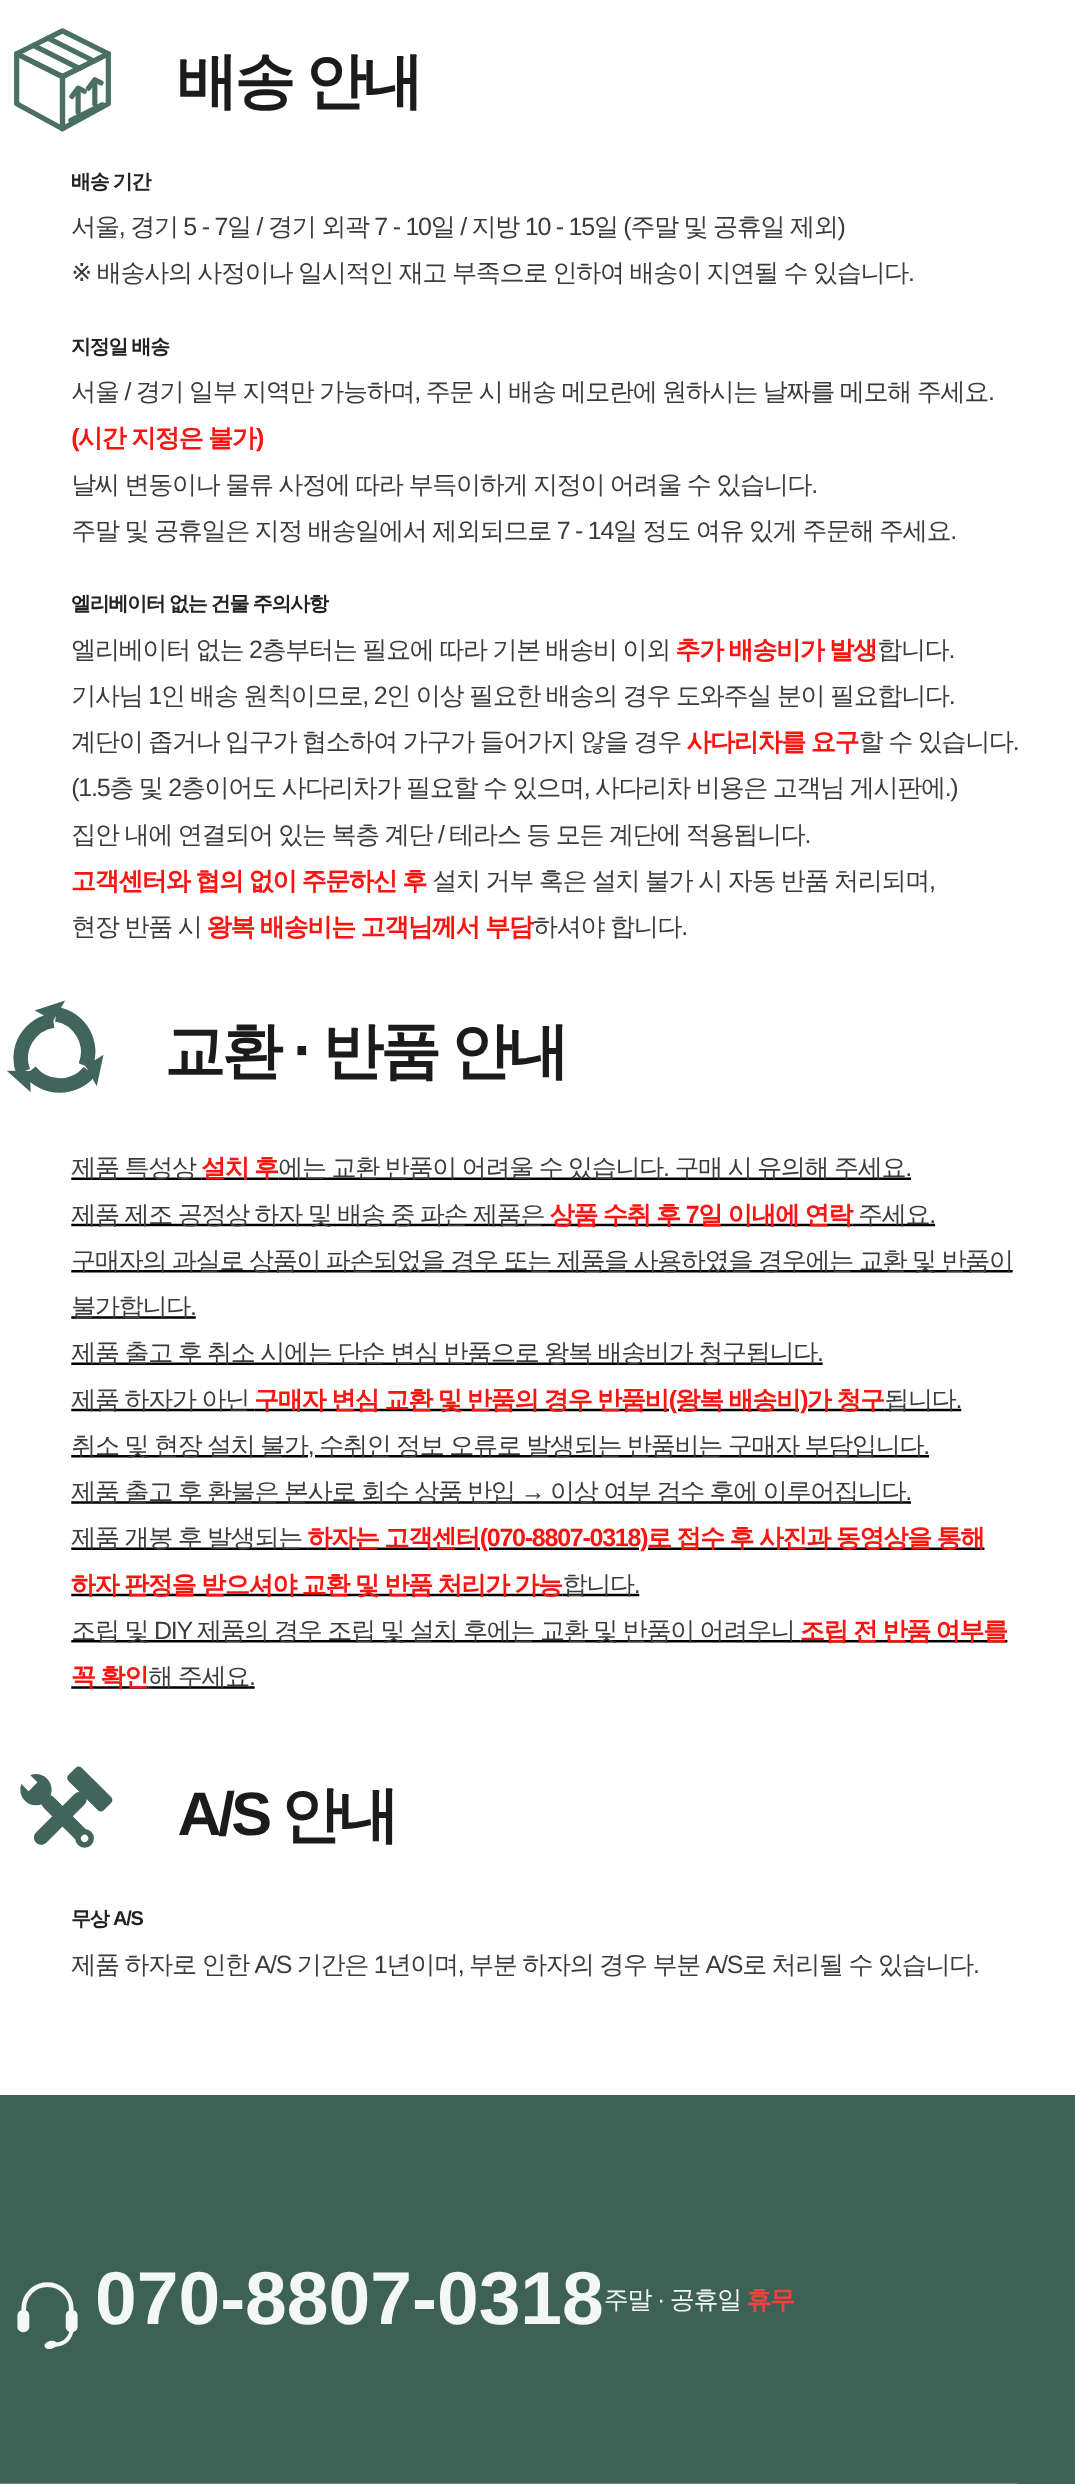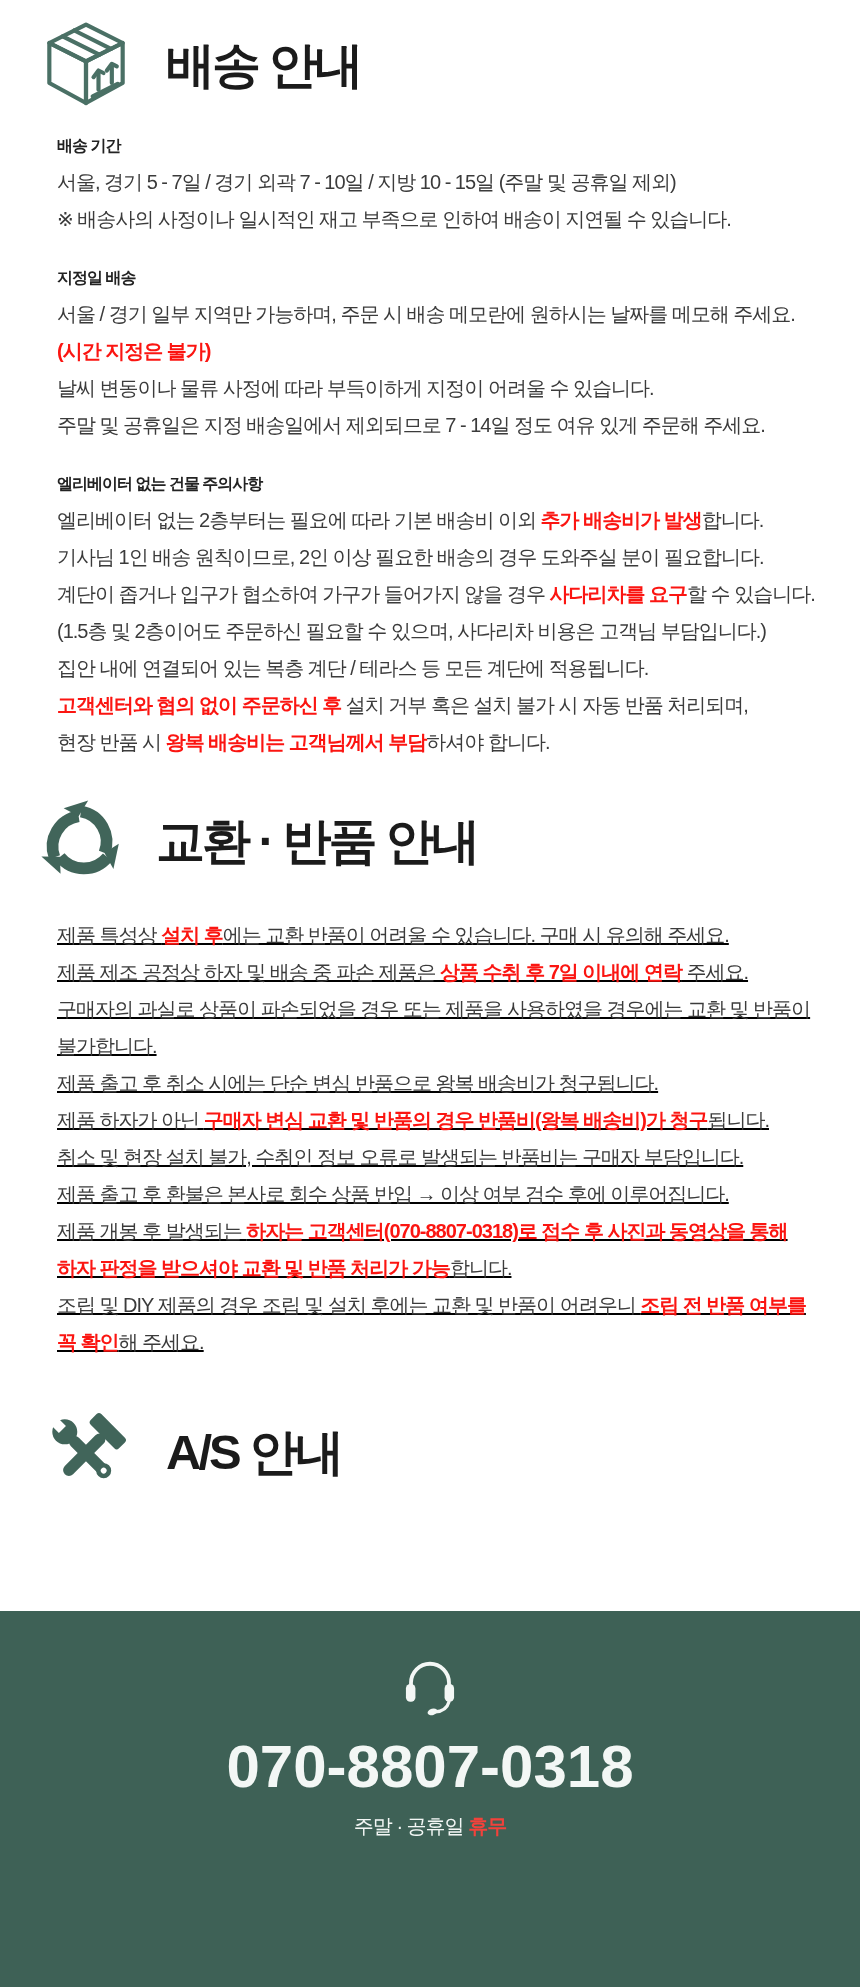--- a/index.html
+++ b/index.html
@@ -3,43 +3,43 @@
 <meta charset="utf-8">
 <style>
   html,body{margin:0;padding:0;}
   body{
     width:860px;height:1987px;background:#ffffff;
     font-family:"Liberation Sans","DejaVu Sans",sans-serif;
     display:flex;flex-direction:column;overflow:hidden;
   }
   .main{flex:1 1 auto;overflow:hidden;}
   .section{margin:0;}
-  .title-row{display:flex;align-items:center;gap:30px;padding-left:36px;}
+  .title-row{display:flex;align-items:center;gap:42px;}
   .s1 .title-row{padding-top:18px;}
   .s2 .title-row{margin-top:36px;}
   .s3 .title-row{margin-top:42px;}
   .section-title{
     font-size:49px;font-weight:800;color:#1b1b1b;letter-spacing:-3px;
     line-height:1.05;
   }
   .icon-wrap{flex:0 0 auto;display:flex;align-items:center;justify-content:center;}
   .body{padding-left:57px;padding-right:36px;margin-top:14px;}
   .s2 .body{margin-top:30px;text-decoration:underline;}
   .block + .block{margin-top:21px;}
   .bh{
     font-size:16px;font-weight:700;color:#222222;letter-spacing:-1px;
     line-height:37px;margin:0;
   }
   .ln{
     font-size:20px;color:#3b3b3b;letter-spacing:-1px;line-height:37px;margin:0;
   }
   .ln .red{color:#fb1511;font-weight:700;}
   .footer{
-    flex-shrink:0;margin-top:auto;height:376px;background:#3e6156;
-    display:flex;flex-direction:column;align-items:center;text-align:center;
+    flex-shrink:0;margin-top:auto;height:311px;background:#3e6156;
+    display:flex;flex-direction:row;align-items:center;text-align:center;
   }
   .footer .headset{margin-top:38px;}
   .phone{
     color:#f3f7f5;font-size:60px;font-weight:700;letter-spacing:0px;
     margin-top:14px;line-height:1;
   }
   .hours{color:#f3f7f5;font-size:22px;letter-spacing:-1px;margin-top:28px;}
   .closed{color:#f3f7f5;font-size:20px;letter-spacing:-1px;margin-top:16px;}
   .closed .red{color:#f2423b;font-weight:700;}
 </style>
@@ -76,21 +76,21 @@
           <div class="bh">지정일 배송</div>
           <p class="ln"><span>서울 / 경기 일부 지역만 가능하며, 주문 시 배송 메모란에 원하시는 날짜를 메모해 주세요. </span><span class="red">(시간 지정은 불가)</span></p>
           <p class="ln"><span>날씨 변동이나 물류 사정에 따라 부득이하게 지정이 어려울 수 있습니다.</span></p>
           <p class="ln"><span>주말 및 공휴일은 지정 배송일에서 제외되므로 7 - 14일 정도 여유 있게 주문해 주세요.</span></p>
         </div>
         <div class="block">
           <div class="bh">엘리베이터 없는 건물 주의사항</div>
           <p class="ln"><span>엘리베이터 없는 2층부터는 필요에 따라 기본 배송비 이외 </span><span class="red">추가 배송비가 발생</span><span>합니다.</span></p>
           <p class="ln"><span>기사님 1인 배송 원칙이므로, 2인 이상 필요한 배송의 경우 도와주실 분이 필요합니다.</span></p>
           <p class="ln"><span>계단이 좁거나 입구가 협소하여 가구가 들어가지 않을 경우 </span><span class="red">사다리차를 요구</span><span>할 수 있습니다.</span></p>
-          <p class="ln"><span>(1.5층 및 2층이어도 주문하신 필요할 수 있으며, 사다리차 비용은 고객님 부담입니다.)</span></p>
+          <p class="ln"><span>(1.5층 및 2층이어도 사다리차가 필요할 수 있으며, 사다리차 비용은 고객님 게시판에.)</span></p>
           <p class="ln"><span>집안 내에 연결되어 있는 복층 계단 / 테라스 등 모든 계단에 적용됩니다.</span></p>
           <p class="ln"><span class="red">고객센터와 협의 없이 주문하신 후</span><span> 설치 거부 혹은 설치 불가 시 자동 반품 처리되며,</span></p>
           <p class="ln"><span>현장 반품 시 </span><span class="red">왕복 배송비는 고객님께서 부담</span><span>하셔야 합니다.</span></p>
         </div>
       </div>
   </div>
 
   <div class="section s2">
     <div class="title-row">
       <span class="icon-wrap">
@@ -143,20 +143,26 @@
           <g fill="#ffffff">
             <g transform="rotate(-45 60 60)">
               <rect x="54" y="6" width="12" height="14"></rect>
               <circle cx="60" cy="90" r="3.5"></circle>
             </g>
           </g>
         </svg>
       </span>
       <div class="section-title">A/S 안내</div>
     </div>
+    <div class="body">
+        <div class="block">
+          <div class="bh">무상 A/S</div>
+          <p class="ln"><span>제품 하자로 인한 A/S 기간은 1년이며, 부분 하자의 경우 부분 A/S로 처리될 수 있습니다.</span></p>
+        </div>
+      </div>
   </div>
 
 </div>
 
 <div class="footer">
   <span class="headset">
     <svg width="76" height="70" viewBox="0 0 120 100">
       <path d="M30 58 v-10 a30 30 0 0 1 60 0 v10" stroke="#f3f7f5" stroke-width="6" fill="none" stroke-linecap="round"></path>
       <rect x="22" y="50" width="15" height="28" rx="7" fill="#f3f7f5"></rect>
       <rect x="83" y="50" width="15" height="28" rx="7" fill="#f3f7f5"></rect>

